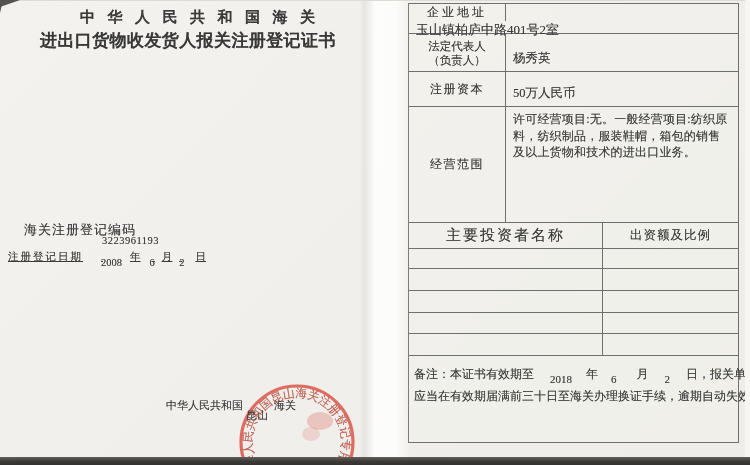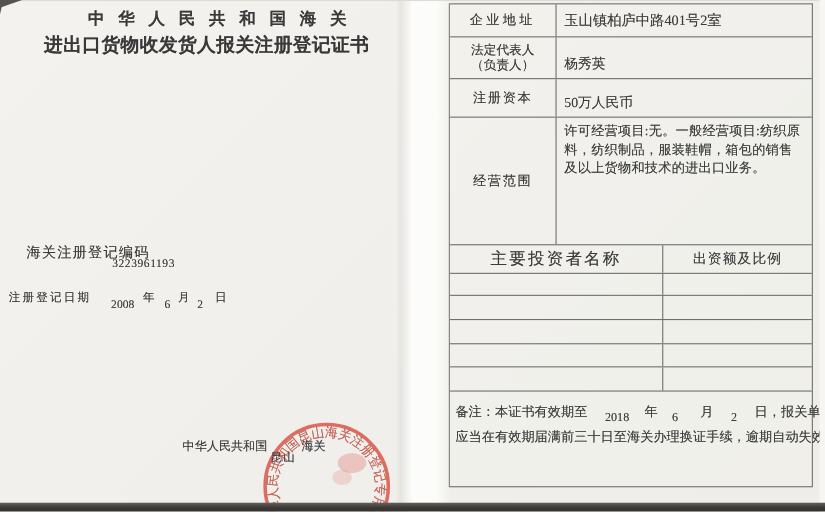--- a/index.html
+++ b/index.html
@@ -22,38 +22,38 @@
     background:linear-gradient(#64615c 0%,#3c3a37 55%,#343230 100%);}
   .right-edge{position:absolute;right:0;top:0;width:5px;height:465px;background:#f7f6f3;}
   .top-edge{position:absolute;left:0;top:0;width:750px;height:1px;background:#dddbd6;}
   
   .title{position:absolute;left:62px;top:8px;font-size:15px;font-weight:bold;
     letter-spacing:12.5px;white-space:nowrap;color:#3a3a3a;margin-left:18px;}
   .subtitle{position:absolute;left:40px;top:29px;font-size:17px;font-weight:bold;
     letter-spacing:0.4px;white-space:nowrap;color:#383838;}
   .regcode-label{position:absolute;left:24px;top:221px;font-size:13px;letter-spacing:1px;text-align:center;}
   .regcode-value{position:absolute;left:102px;top:235px;font-size:10.5px;letter-spacing:0.5px;}
-  .regdate-row{position:absolute;left:8px;top:264px;font-size:10.5px;white-space:nowrap;}
+  .regdate-row{position:absolute;left:8px;top:250px;font-size:10.5px;white-space:nowrap;text-decoration:underline;}
   .regdate-label{letter-spacing:2px;}
   .regdate-row .num{position:relative;top:6px;font-size:10.5px;}
   .rd-y{margin-left:18px;} .rd-yu{margin-left:8px;} .rd-m{margin-left:9px;}
   .rd-mu{margin-left:7px;} .rd-d{margin-left:7px;} .rd-du{margin-left:11px;}
   .issuer-line{position:absolute;left:166px;top:398px;font-size:11px;white-space:nowrap;z-index:5;}
   .issuer-customs{margin-left:31px;}
   .issuer-city{position:absolute;left:246px;top:409px;font-size:10.5px;letter-spacing:1px;z-index:5;}
   .seal{position:absolute;left:234px;top:379px;z-index:4;opacity:0.92;}
   
   .tbl{position:absolute;left:408px;top:3px;width:331px;height:440px;
     border:1px solid #6f6f6f;background:rgba(244,243,239,0.35);font-size:13px;}
   .row{display:flex;border-bottom:1px solid #6f6f6f;}
   .row:last-child{border-bottom:none;}
   .lbl{width:97px;border-right:1px solid #6f6f6f;display:flex;flex-direction:column;
     align-items:center;justify-content:center;text-align:center;font-size:12px;}
   .val{flex:1;padding-left:7px;}
-  .r1{height:30px;} .r1 .val{display:flex;align-items:center;font-size:13px;}
+  .r1{height:30px;flex-direction:column;} .r1 .val{display:flex;align-items:center;font-size:13px;}
   .r1 .lbl{letter-spacing:3px;}
   .r2{height:38px;} .r2 .lbl{line-height:14px;font-size:11.5px;}
   .r2 .val{padding-top:16px;font-size:12.5px;}
   .r3{height:35px;} .r3 .lbl{letter-spacing:1.5px;}
   .r3 .val{padding-top:13px;font-size:12.5px;}
   .r4{height:116px;} .r4 .lbl{letter-spacing:1.5px;}
   .r4 .val{padding:4px 6px 0 7px;font-size:12px;line-height:16.5px;letter-spacing:0.2px;}
   .rhead{height:26px;}
   .hc1{width:194px;border-right:1px solid #6f6f6f;display:flex;align-items:center;
     justify-content:center;letter-spacing:2px;font-size:15px;}

